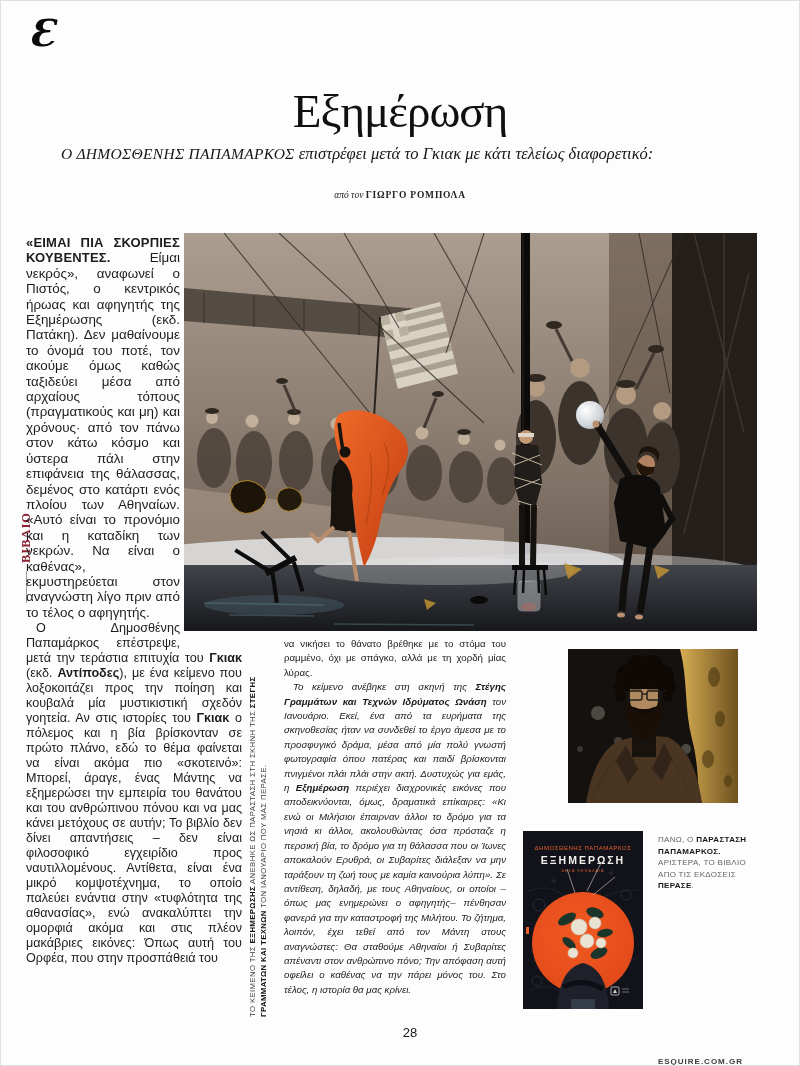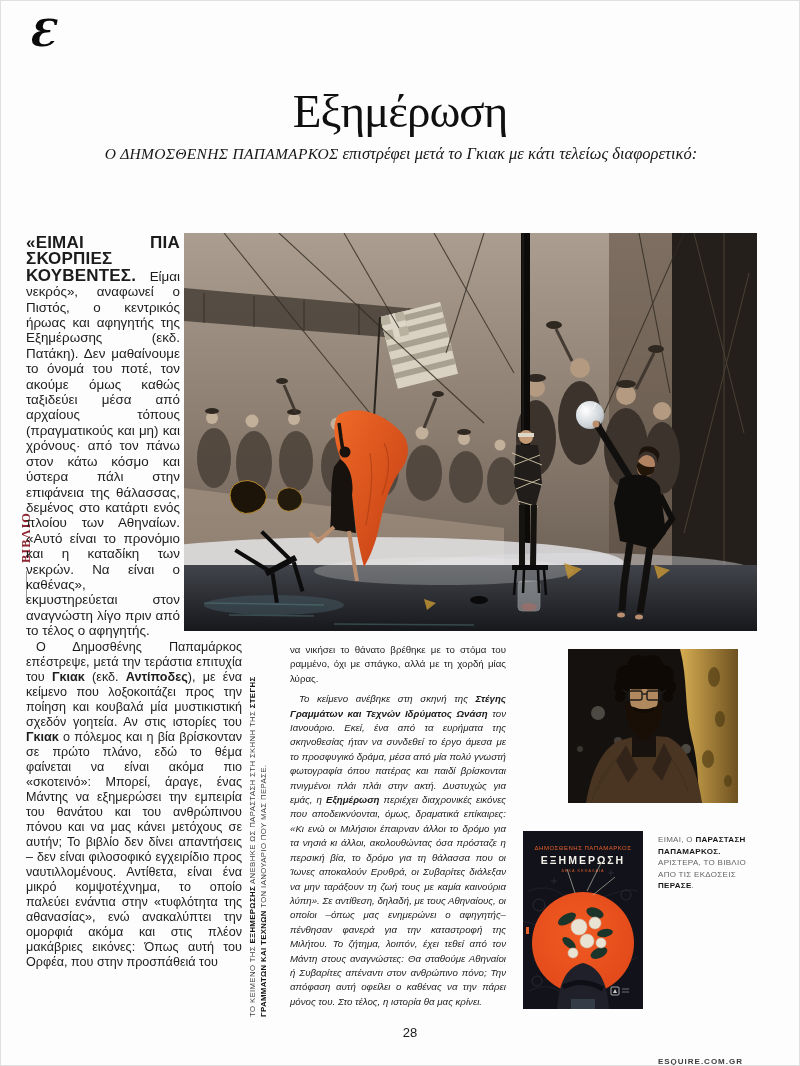--- a/index.html
+++ b/index.html
@@ -7,43 +7,43 @@
         border:1px solid #e0e0e0;box-sizing:border-box;overflow:hidden;
         font-family:"Liberation Sans",sans-serif;color:#1c1c1c;}
   
   .logo{position:absolute;left:28px;top:14px;font-family:"DejaVu Serif",serif;
         font-weight:bold;font-style:italic;font-size:37px;color:#0a0a0a;line-height:1;}
   .section-header{position:absolute;left:0;top:24px;width:100%;text-align:center;
         font-family:"Liberation Serif",serif;font-size:15px;letter-spacing:1px;color:#222;}
   .title{position:absolute;left:0;top:84px;width:100%;text-align:center;
         font-family:"Liberation Serif",serif;font-size:47px;line-height:52px;
         letter-spacing:-1px;color:#101010;}
-  .dek{position:absolute;left:60px;top:142px;width:680px;text-align:center;
+  .dek{position:absolute;left:60px;top:142px;width:680px;
         font-family:"Liberation Serif",serif;font-style:italic;font-size:16.5px;
         line-height:21px;color:#151515;}
   .dek .dek-name{font-style:italic;font-size:15.5px;letter-spacing:.3px;}
   .byline{position:absolute;left:0;top:189px;width:100%;text-align:center;
         font-family:"Liberation Serif",serif;font-size:9.5px;color:#222;}
   .byline .pre{font-style:italic;}
   .byline .name{letter-spacing:.8px;font-weight:bold;}
   
   .rail-label{position:absolute;left:18px;top:562px;transform:rotate(-90deg);
         transform-origin:0 0;font-family:"Liberation Serif",serif;font-weight:bold;
         font-size:12.5px;letter-spacing:1px;white-space:nowrap;}
   .rail-tick{position:absolute;left:25px;top:570px;width:1px;height:32px;background:#9a9a9a;}
   
   .col1{position:absolute;left:25px;top:234px;width:216px;text-align:justify;}
   .col1 .spacer{float:right;width:62px;height:402px;}
   .col1 p{margin:0;}
   .col1 .p1{font-size:13.4px;line-height:15.4px;}
-  .col1 .lead{font-weight:bold;font-size:17px;letter-spacing:.2px;}
+  .col1 .lead{font-weight:bold;font-size:13px;letter-spacing:.2px;}
   .col1 .p2{font-size:12.6px;line-height:15px;text-indent:10px;margin-top:1px;}
   .col2{position:absolute;left:283px;top:636px;width:250px;text-align:justify;
         font-size:9.7px;line-height:14.4px;color:#1a1a1a;}
-  .col2 p{margin:6px;}
+  .col2 p{margin:0;}
   .col2 .indent{text-indent:9px;font-style:italic;}
   .col2 .notch{float:right;width:28px;height:200px;margin-top:190px;}
   b{font-weight:bold;}
   
   .vcaption{position:absolute;left:247px;top:1016px;width:382px;
         transform:rotate(-90deg);transform-origin:0 0;
         font-size:7.8px;line-height:10.5px;letter-spacing:.35px;color:#3c3c3c;}
   .vcaption b{color:#111;}
   
   .main-photo{position:absolute;left:183px;top:232px;width:573px;height:398px;}
@@ -60,20 +60,23 @@
 </style>
 </head>
 <body>
 
 <div class="page">
 
   <div class="logo">Ɛ</div>
   <div class="title">Εξημέρωση</div>
   <div class="dek">
     <span class="dek-name">Ο ΔΗΜΟΣΘΕΝΗΣ ΠΑΠΑΜΑΡΚΟΣ</span><span> επιστρέφει μετά το Γκιακ με κάτι τελείως διαφορετικό:</span><br>
+  </div>
+  <div class="byline">
+    <span class="pre">από τον </span><span class="name">ΓΙΩΡΓΟ ΡΟΜΠΟΛΑ</span>
   </div>
 
   <div class="rail-label" style="color:#8e2431;">ΒΙΒΛΙΟ</div>
   <div class="rail-tick"></div>
 
   <svg class="main-photo" viewBox="0 0 573 398" preserveAspectRatio="none" aria-hidden="true">
     <defs>
       <linearGradient id="bgG" x1="0" y1="0" x2="0" y2="1">
         <stop offset="0" stop-color="#ab9d8f"></stop>
           <stop offset=".6" stop-color="#8a7c6f"></stop>
@@ -400,18 +403,18 @@
     <g>
       <rect x="88" y="156" width="8" height="8" rx="1" fill="none" stroke="#cfcfcf" stroke-width=".8"></rect>
       <path d="M90,162 l2,-4 2,4 z" fill="#cfcfcf"></path>
       <g stroke="#9a9aa2" stroke-width=".7">
         <line x1="99" y1="158" x2="106" y2="158"></line>
           <line x1="99" y1="161" x2="106" y2="161"></line>
       </g>
     </g>
   </svg>
 
-  <div class="side-caption"><span>ΕΙΜΑΙ, Ο </span><b>ΠΑΡΑΣΤΑΣΗ ΠΑΠΑΜΑΡΚΟΣ.</b><span> ΑΡΙΣΤΕΡΑ, ΤΟ ΒΙΒΛΙΟ ΑΠΟ ΤΙΣ ΕΚΔΟΣΕΙΣ </span><b>ΠΕΡΑΣΕ</b><span>.</span></div>
+  <div class="side-caption"><span>ΠΑΝΩ, Ο </span><b>ΠΑΡΑΣΤΑΣΗ ΠΑΠΑΜΑΡΚΟΣ.</b><span> ΑΡΙΣΤΕΡΑ, ΤΟ ΒΙΒΛΙΟ ΑΠΟ ΤΙΣ ΕΚΔΟΣΕΙΣ </span><b>ΠΕΡΑΣΕ</b><span>.</span></div>
 
   <div class="pagenum">28</div>
   <div class="website">ESQUIRE.COM.GR</div>
 
 </div>
 
 </body></html>

